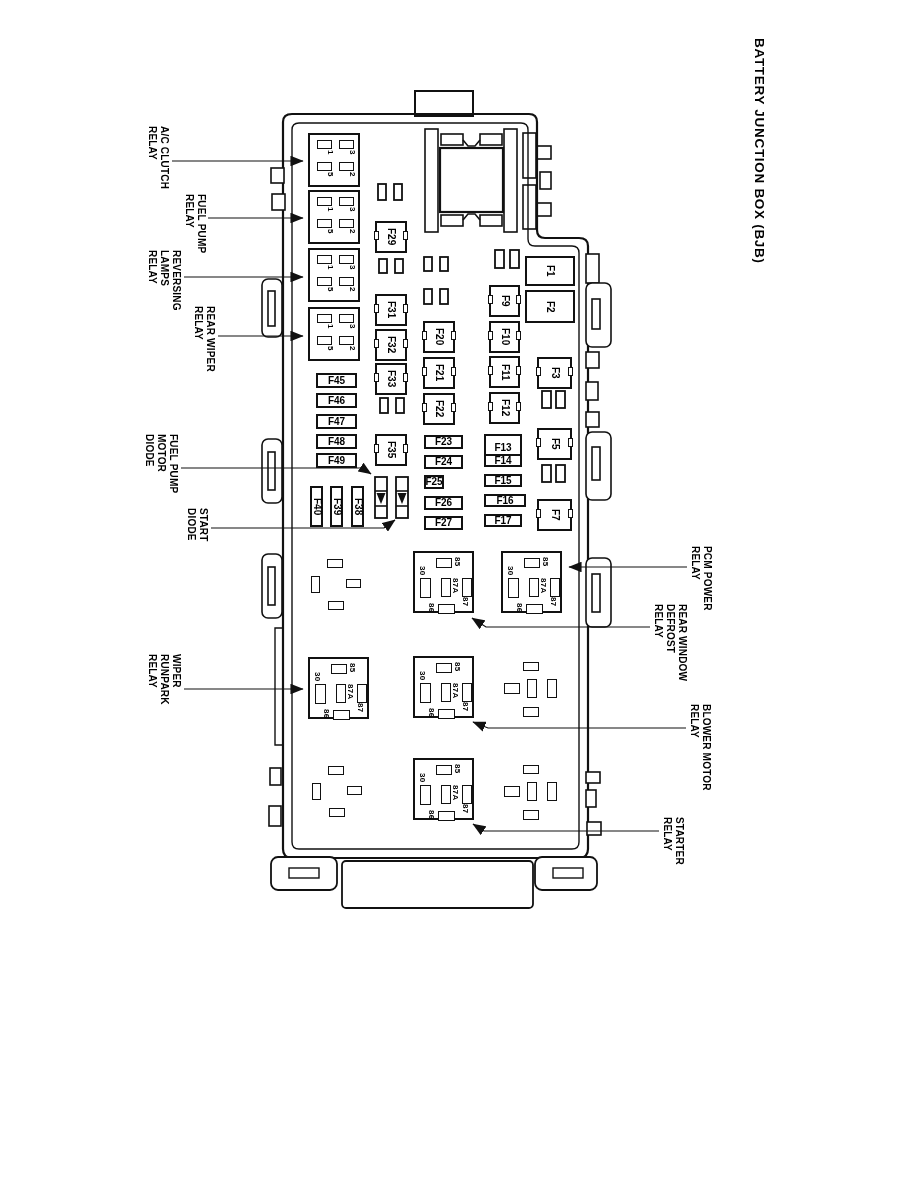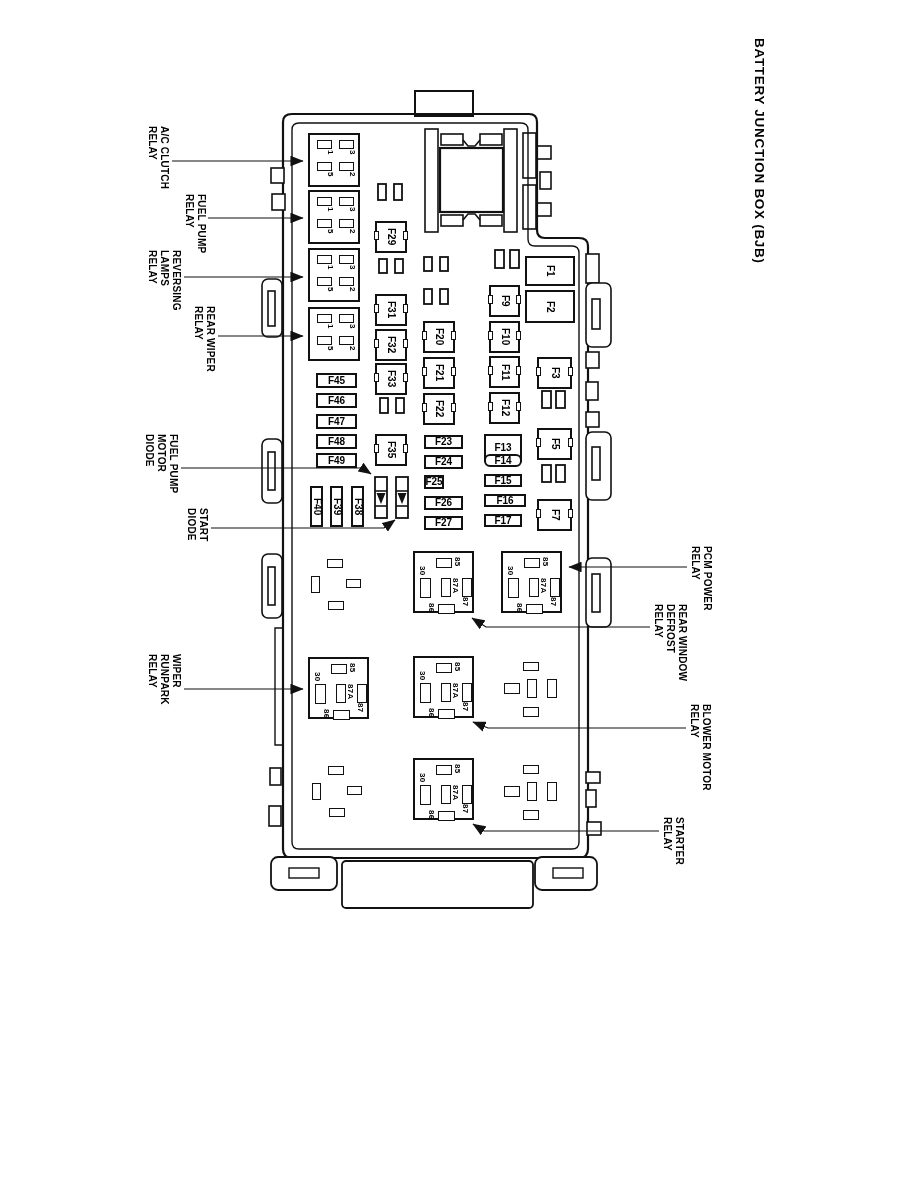--- a/index.html
+++ b/index.html
@@ -223,21 +223,21 @@
       </div>
       <div class="fuse" style="left: 424px; top: 489px; width: 39px; height: 14px;">
         <span>F26</span>
       </div>
       <div class="fuse" style="left: 424px; top: 509px; width: 39px; height: 14px;">
         <span>F27</span>
       </div>
       <div class="fuse" style="left: 484px; top: 427px; width: 38px; height: 28px;">
         <span>F13</span>
       </div>
-      <div class="fuse" style="left: 484px; top: 447px; width: 38px; height: 13px; border-radius: 6px;">
+      <div class="fuse" style="left: 484px; top: 447px; width: 38px; height: 13px;">
         <span>F14</span>
       </div>
       <div class="fuse" style="left: 484px; top: 467px; width: 38px; height: 13px;">
         <span>F15</span>
       </div>
       <div class="fuse" style="left: 484px; top: 487px; width: 42px; height: 13px;">
         <span>F16</span>
       </div>
       <div class="fuse" style="left: 484px; top: 507px; width: 38px; height: 13px;">
         <span>F17</span>

